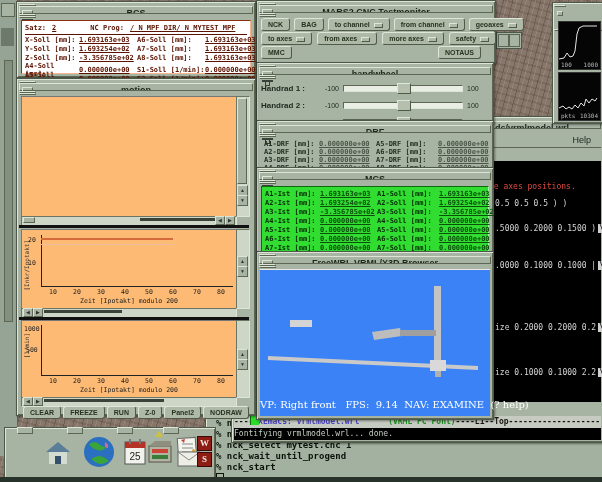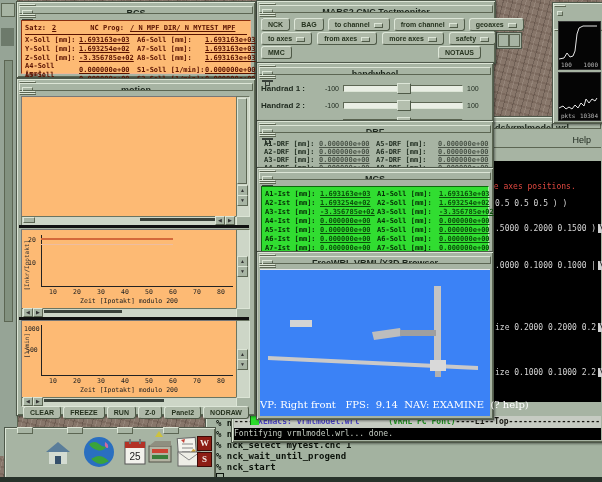--- a/index.html
+++ b/index.html
@@ -19,21 +19,21 @@
   .tb-min::after{content:"";position:absolute;left:5px;top:5px;width:3px;height:3px;border:1px solid #39413a;}
   .tb-max::after{content:"";position:absolute;left:2px;top:2px;right:2px;bottom:2px;border:1px solid #39413a;}
   .tb-title{flex:1;border:1px solid;border-color:#dce5d6 #5c6653 #5c6653 #dce5d6;
        text-align:center;font:bold 9px "Liberation Sans",sans-serif;color:#1c261c;
        line-height:12px;overflow:hidden;white-space:nowrap;}
   .btn{display:inline-block;background:#aeb9a8;border:1px solid;border-color:#dde6d8 #4f5a48 #4f5a48 #dde6d8;
        font:bold 7px "Liberation Sans",sans-serif;color:#26331f;padding:2px 6px;border-radius:3px;white-space:nowrap;}
   .optmark{display:inline-block;width:7px;height:3px;margin-left:4px;background:#aeb9a8;
        border:1px solid;border-color:#dde6d8 #4f5a48 #4f5a48 #dde6d8;vertical-align:middle;}
   
-  #bcs-content{position:absolute;left:4px;top:18px;right:4px;bottom:3px;background:#fdba74;
+  #bcs-content{position:absolute;left:4px;top:18px;right:4px;bottom:3px;background:#ffffff;
        border:1px solid;border-color:#8a3010 #f5b58e #f5b58e #8a3010;
        font:bold 7px "DejaVu Sans Mono",monospace;color:#5a1200;padding:2px 3px;}
   .bcs-head{display:flex;gap:6px;border-bottom:1px solid #5a1200;padding:1px 0 2px 0;}
   .bcsrow{display:grid;grid-template-columns:54px 58px 68px 49px;height:9px;align-items:center;}
   .val{text-decoration:underline;}
   
   #mcs-content{position:absolute;left:4px;top:18px;right:4px;bottom:3px;background:#31dd31;
        border:1px solid;border-color:#0c6a0c #a8f5a8 #a8f5a8 #0c6a0c;
        font:bold 7px "DejaVu Sans Mono",monospace;color:#062c06;padding:2px 3px;}
   .mcsrow,.drfrow{display:grid;grid-template-columns:55px 57px 62px 54px;height:9px;align-items:center;}

